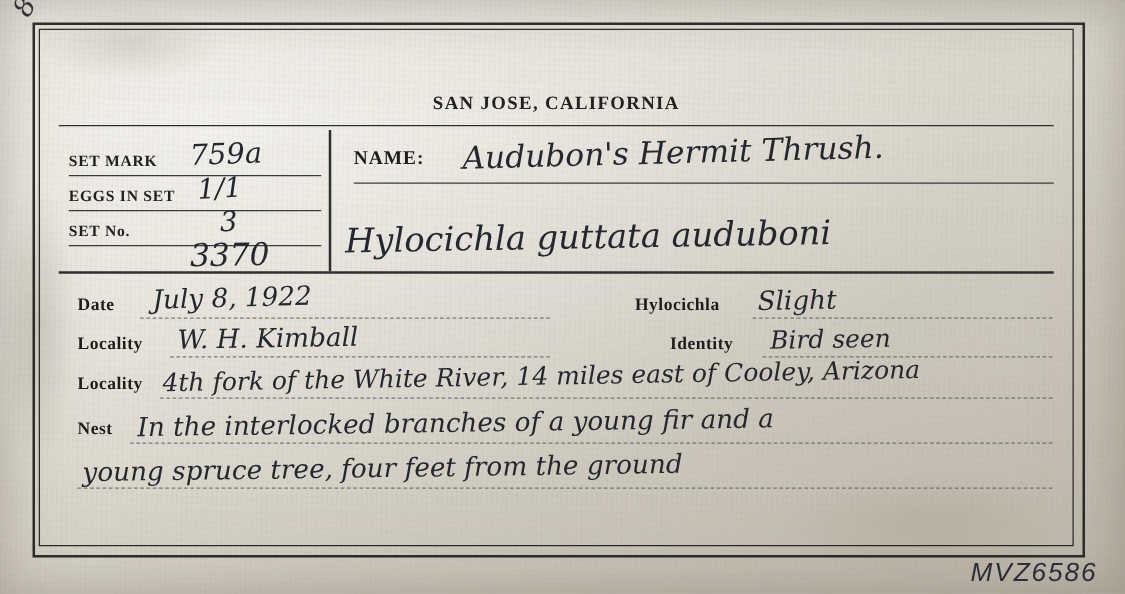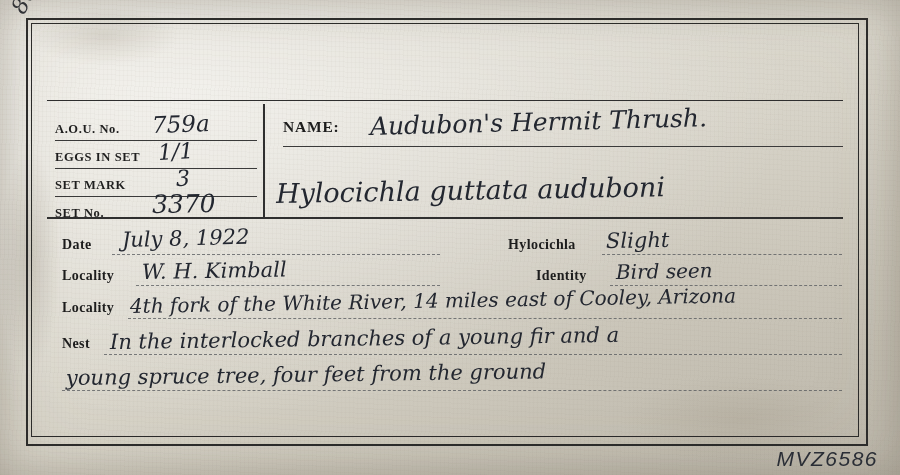--- a/index.html
+++ b/index.html
@@ -196,26 +196,26 @@
 
   <div class="smudge" style="left:30px; top:6px; width:150px; height:60px; background:radial-gradient(ellipse, rgba(150,140,120,0.22), rgba(150,140,120,0) 70%);"></div>
   <div class="smudge" style="right:40px; bottom:10px; width:240px; height:90px; background:radial-gradient(ellipse, rgba(150,140,120,0.20), rgba(150,140,120,0) 70%);"></div>
   <div class="smudge" style="left:0px; top:150px; width:60px; height:220px; background:radial-gradient(ellipse, rgba(140,130,112,0.25), rgba(140,130,112,0) 72%);"></div>
 
   <div class="corner-num">8808</div>
 
   <div class="border-outer"></div>
   <div class="border-inner"></div>
 
+  <div class="subtitle">SAN JOSE, CALIFORNIA</div>
   <div class="hrule"></div>
 
   <div class="aou-box">
-    <div class="aou-row">A.O.U. No.</div>
+    <div class="aou-row">SET MARK</div>
     <div class="aou-row">EGGS IN SET</div>
-    <div class="aou-row">SET MARK</div>
     <div class="aou-row">SET No.</div>
   </div>
 
   <div class="hand-ink" style="left:152px; top:112px; font-size:23px; transform: rotate(-2deg);">759a</div>
   <div class="hand-ink" style="left:158px; top:140px; font-size:22px; transform: rotate(-3deg);">1/1</div>
   <div class="hand-ink" style="left:176px; top:166px; font-size:22px; transform: rotate(-2deg);">3</div>
   <div class="hand-ink" style="left:152px; top:190px; font-size:25px; transform: rotate(-1deg);">3370</div>
 
   <div class="name-label">NAME:</div>
   <div class="name-rule"></div>

